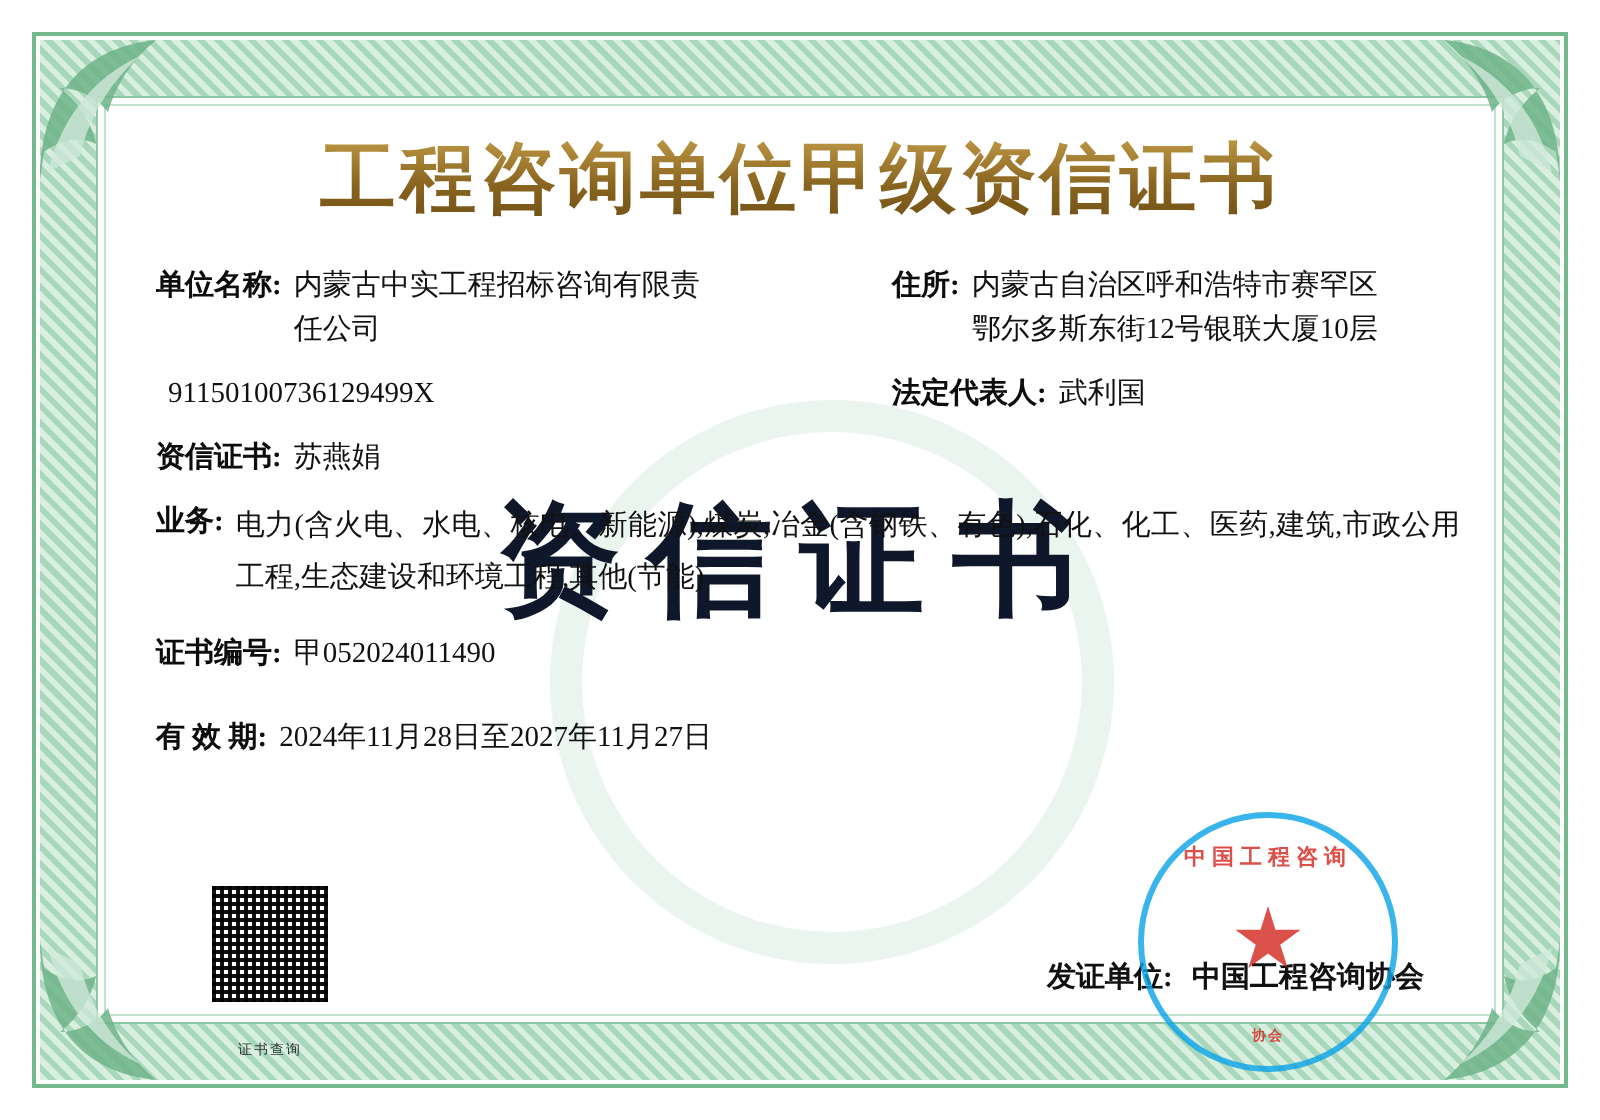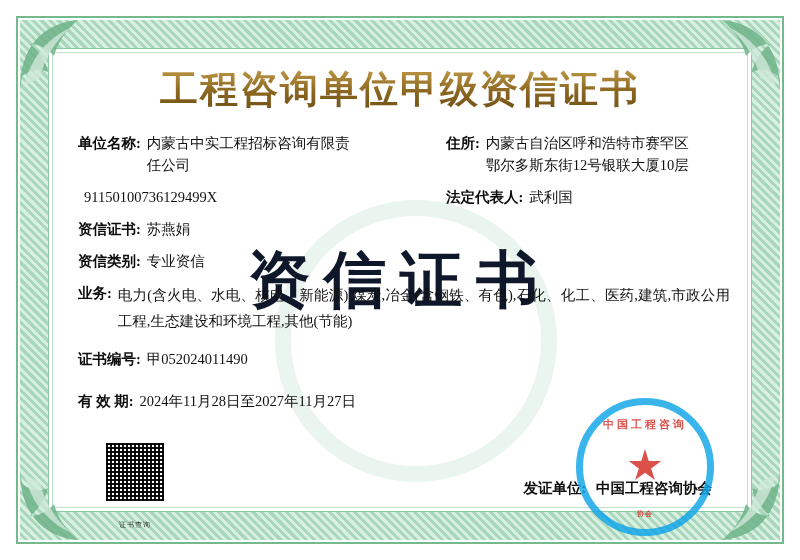--- a/index.html
+++ b/index.html
@@ -174,26 +174,26 @@
     bottom: 62px;
     font-size: 14.5px;
     font-weight: bold;
     color: #111;
     white-space: nowrap;
   }
   .issuer .iv { font-weight: bold; margin-left: 6px; }
 
   .seal {
     position: absolute;
-    right: 86px;
+    right: 101px;
     bottom: 24px;
     width: 124px;
     height: 124px;
     border-radius: 50%;
-    border: 7px solid #0ea5e9;
+    border: 3px solid #0ea5e9;
     opacity: .82;
     display: flex;
     align-items: center;
     justify-content: center;
   }
   .seal .star {
     position: absolute;
     left: 50%; top: 50%;
     width: 34px; height: 34px;
     margin: -18px 0 0 -17px;
@@ -270,27 +270,20 @@
       </div>
     </div>
 
     <div class="row">
       <div class="col left">
         <span class="lbl">资信证书:</span>
         <span class="val">苏燕娟</span>
       </div>
     </div>
 
-    <div class="row">
-      <div class="col left">
-        <span class="lbl">资信类别:</span>
-        <span class="val">专业资信</span>
-      </div>
-      <div class="col right"></div>
-    </div>
 
     <div class="row">
       <span class="lbl">业务:</span>
       <span class="biz-val">电力(含火电、水电、核电、新能源),煤炭,冶金(含钢铁、有色),石化、化工、医药,建筑,市政公用工程,生态建设和环境工程,其他(节能)</span>
     </div>
 
     <div class="row" style="margin-top:14px;">
       <span class="lbl">证书编号:</span>
       <span class="val">甲052024011490</span>
     </div>

